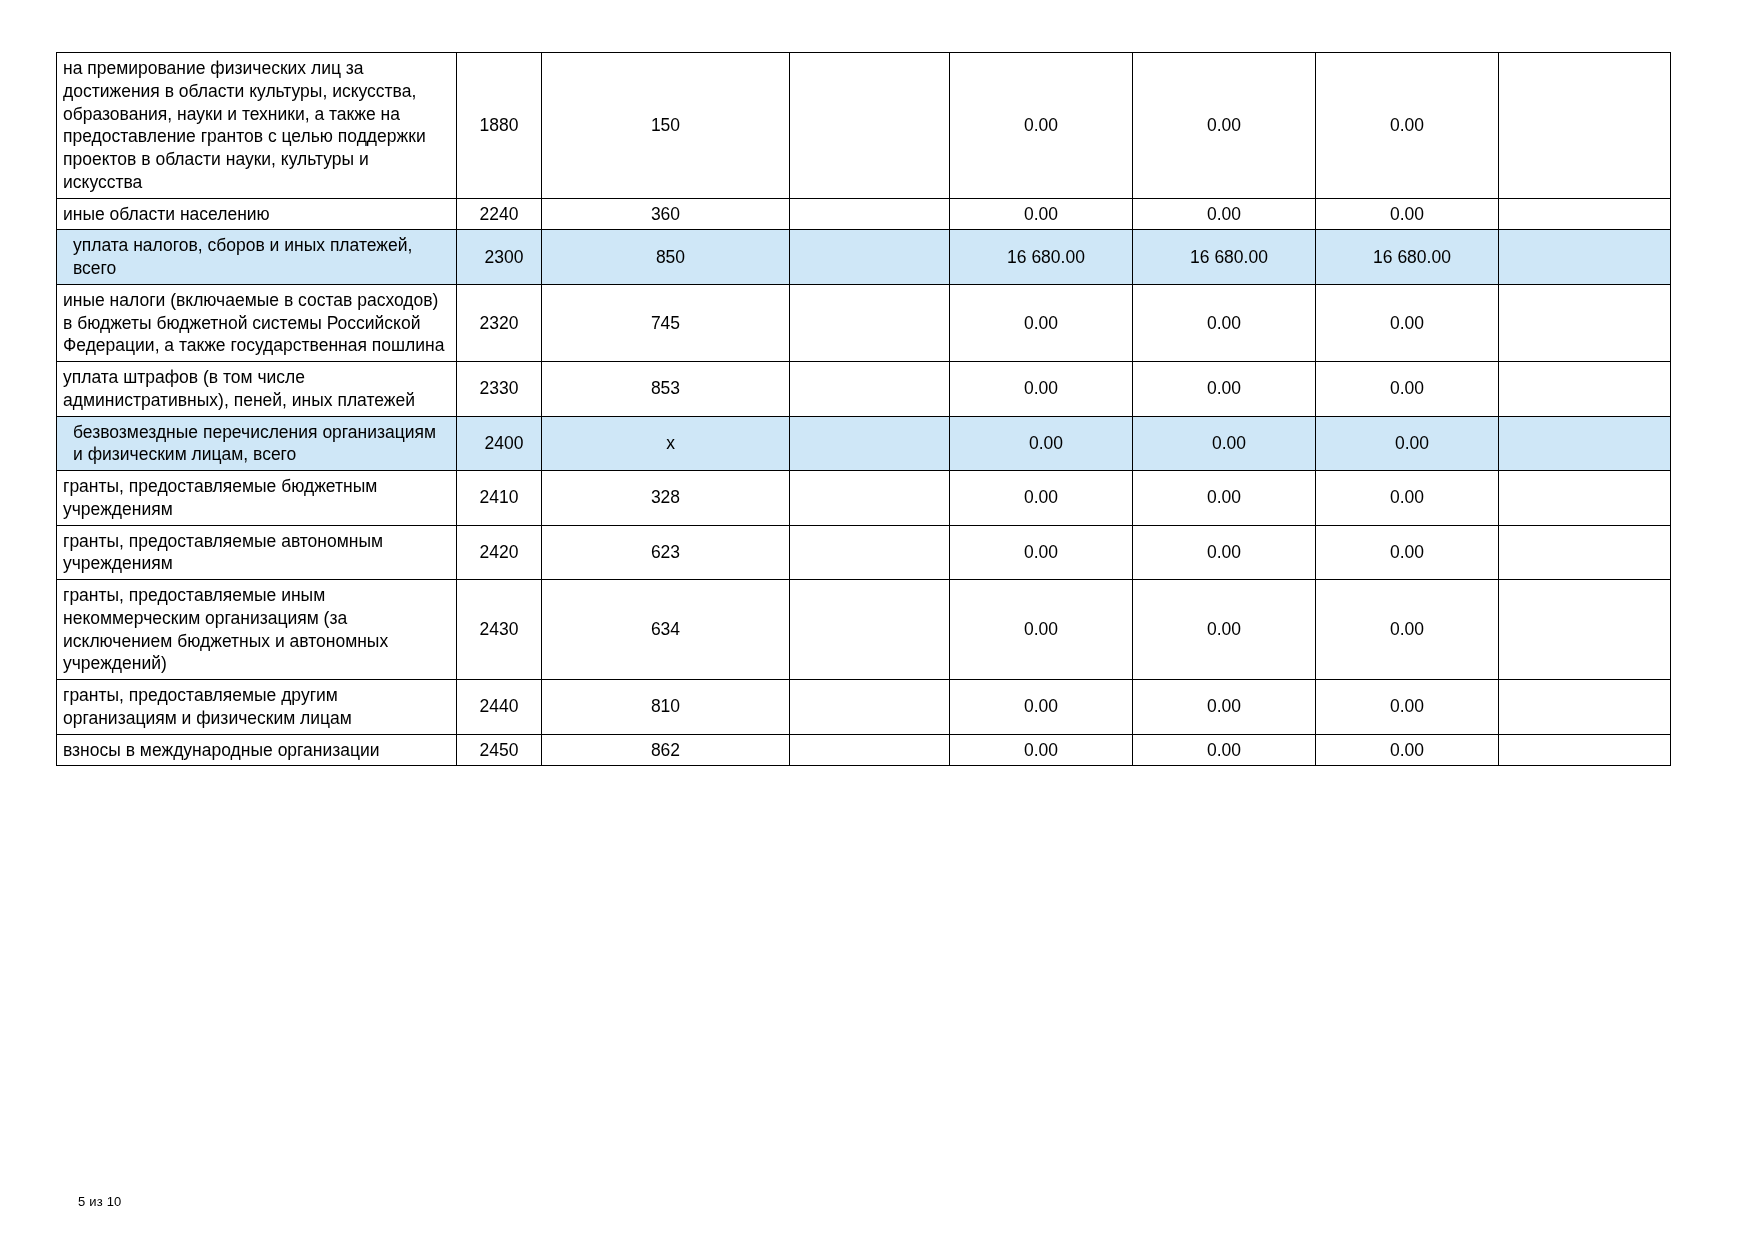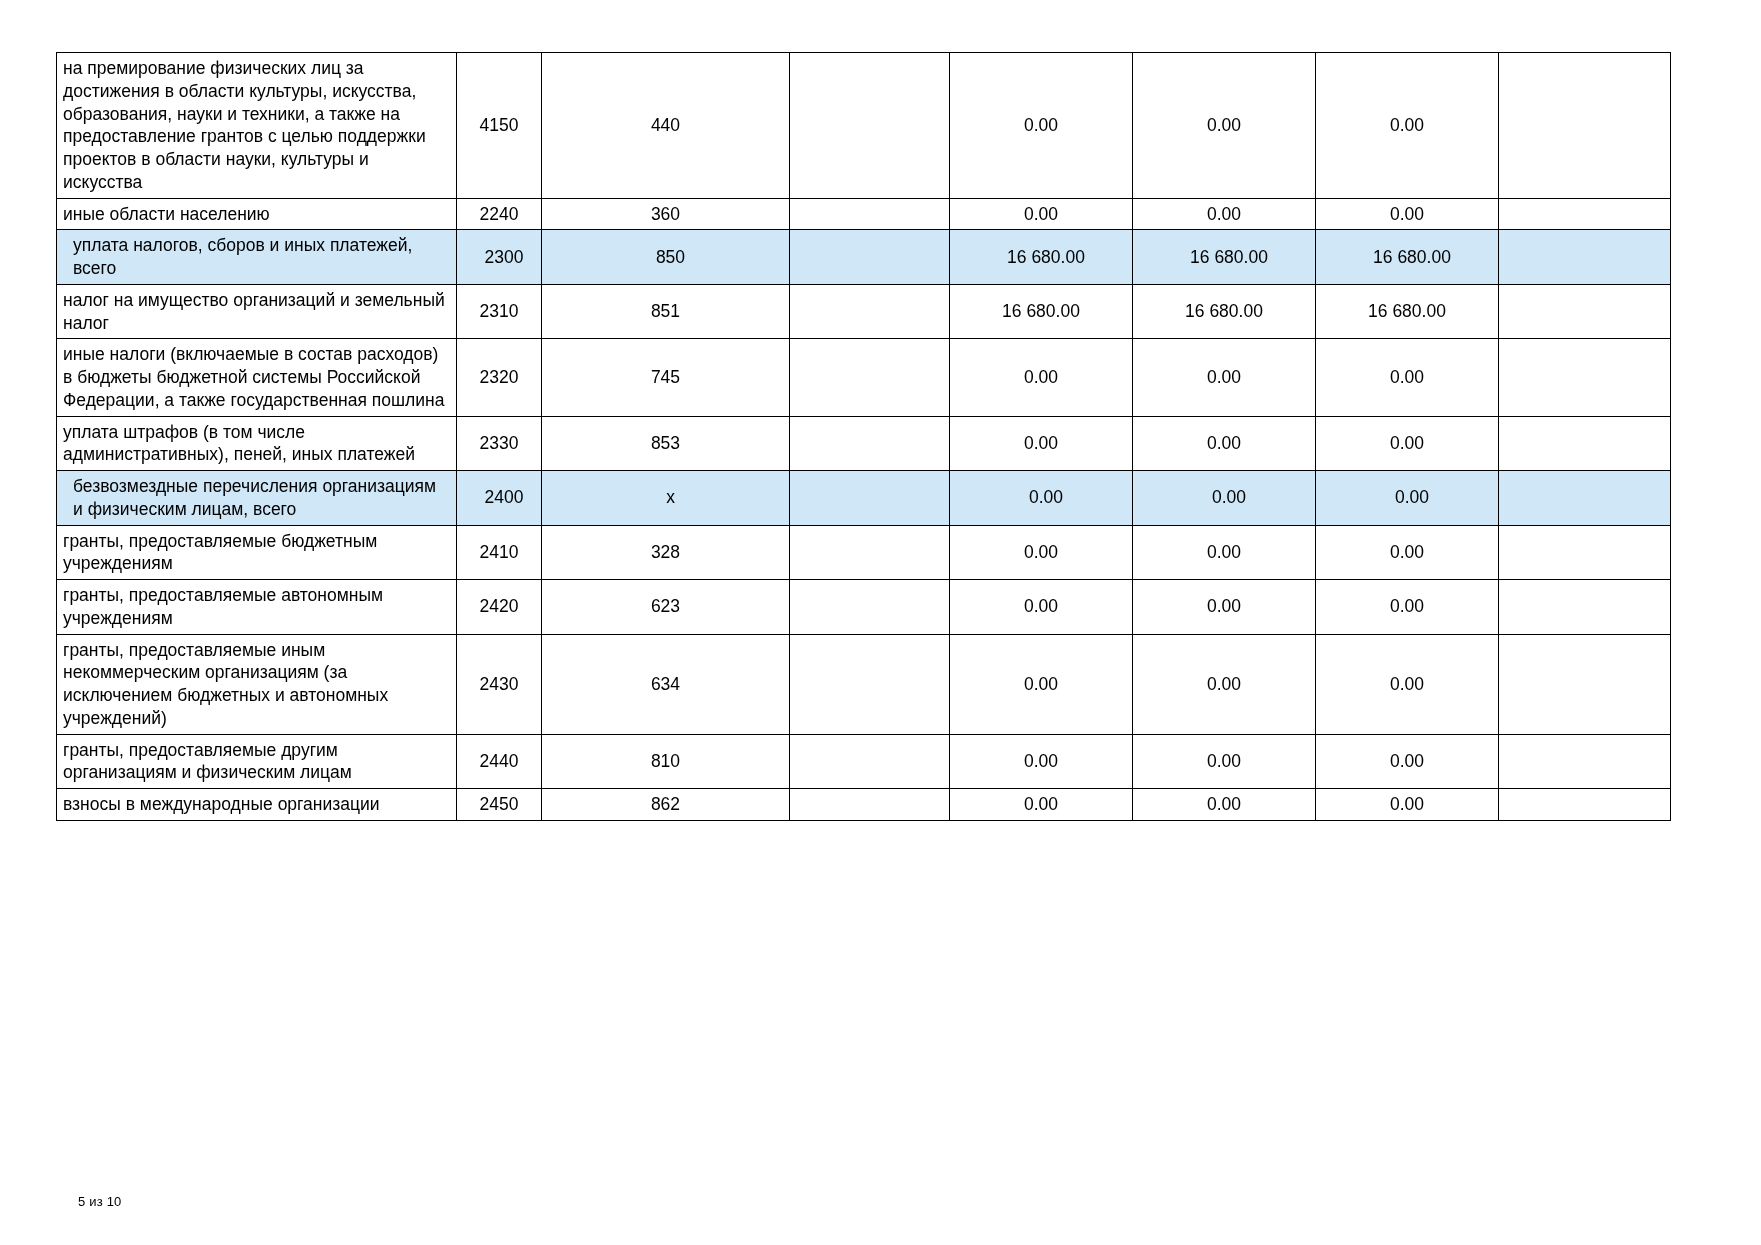--- a/index.html
+++ b/index.html
@@ -77,22 +77,22 @@
       <col class="c-kosgu">
       <col class="c-empty1">
       <col class="c-v1">
       <col class="c-v2">
       <col class="c-v3">
       <col class="c-v4">
     </colgroup>
     <tbody>
         <tr>
           <td class="name">на премирование физических лиц за достижения в области культуры, искусства, образования, науки и техники, а также на предоставление грантов с целью поддержки проектов в области науки, культуры и искусства</td>
-          <td class="code">4150</td>
-          <td class="kosgu">440</td>
+          <td class="code">1880</td>
+          <td class="kosgu">150</td>
           <td class="num"></td>
           <td class="num">0.00</td>
           <td class="num">0.00</td>
           <td class="num">0.00</td>
           <td class="num"></td>
         </tr>
         <tr>
           <td class="name">иные области населению</td>
           <td class="code">2240</td>
           <td class="kosgu">360</td>
@@ -106,30 +106,20 @@
           <td class="name">уплата налогов, сборов и иных платежей, всего</td>
           <td class="code">2300</td>
           <td class="kosgu">850</td>
           <td class="num"></td>
           <td class="num">16 680.00</td>
           <td class="num">16 680.00</td>
           <td class="num">16 680.00</td>
           <td class="num"></td>
         </tr>
         <tr>
-          <td class="name">налог на имущество организаций и земельный налог</td>
-          <td class="code">2310</td>
-          <td class="kosgu">851</td>
-          <td class="num"></td>
-          <td class="num">16 680.00</td>
-          <td class="num">16 680.00</td>
-          <td class="num">16 680.00</td>
-          <td class="num"></td>
-        </tr>
-        <tr>
           <td class="name">иные налоги (включаемые в состав расходов) в бюджеты бюджетной системы Российской Федерации, а также государственная пошлина</td>
           <td class="code">2320</td>
           <td class="kosgu">745</td>
           <td class="num"></td>
           <td class="num">0.00</td>
           <td class="num">0.00</td>
           <td class="num">0.00</td>
           <td class="num"></td>
         </tr>
         <tr>

